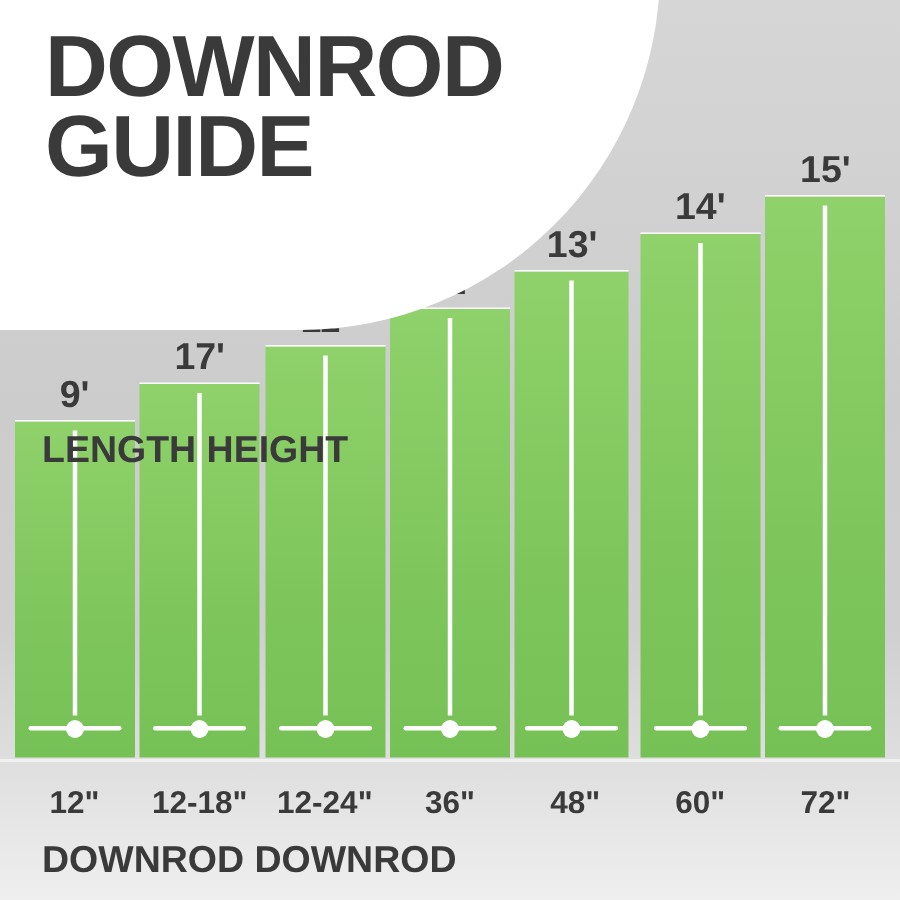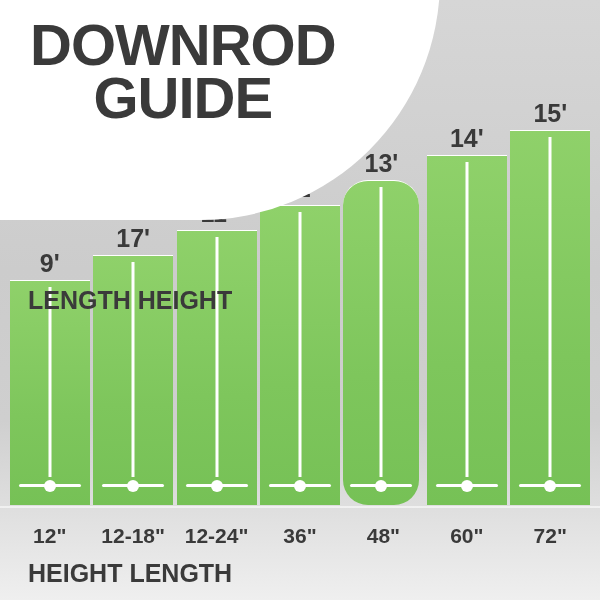--- a/index.html
+++ b/index.html
@@ -44,21 +44,20 @@
     top: 18px;
     z-index: 6;
     color: #3a3a3a;
     font-weight: bold;
     font-size: 58px;
     line-height: 0.92;
     letter-spacing: -1px;
   }
   .title .line2 {
     display: block;
-    text-align: center;
   }
 
   
   .chart {
     position: absolute;
     left: 8px;
     bottom: 95px;
     width: 584px;
     height: 420px;
     z-index: 2;
@@ -187,21 +186,21 @@
         </div>
         <div class="bar-label">11'</div>
       </div>
       <div class="bar" style="left: 252px; width: 80px; height: 299px;">
         <div class="rod"></div>
         <div class="fan">
           <div class="hub"></div>
         </div>
         <div class="bar-label">12'</div>
       </div>
-      <div class="bar" style="left: 335.429px; width: 76px; height: 324px; border-radius: 25px;">
+      <div class="bar" style="left: 335.429px; width: 76px; height: 324px;">
         <div class="rod"></div>
         <div class="fan">
           <div class="hub"></div>
         </div>
         <div class="bar-label">13'</div>
       </div>
       <div class="bar" style="left: 418.857px; width: 80px; height: 349px;">
         <div class="rod"></div>
         <div class="fan">
           <div class="hub"></div>
@@ -229,14 +228,14 @@
       <div class="len" style="left: 502.286px; width: 80px;">72"</div>
     </div>
 
   <div class="header-blob"></div>
   <div class="title">
     <span>DOWNROD</span>
     <span class="line2">GUIDE</span>
   </div>
 
   <div class="ceiling-caption">LENGTH HEIGHT</div>
-  <div class="downrod-caption">HEIGHT LENGTH</div>
+  <div class="downrod-caption">DOWNROD DOWNROD</div>
 </div>
 
 </body></html>

